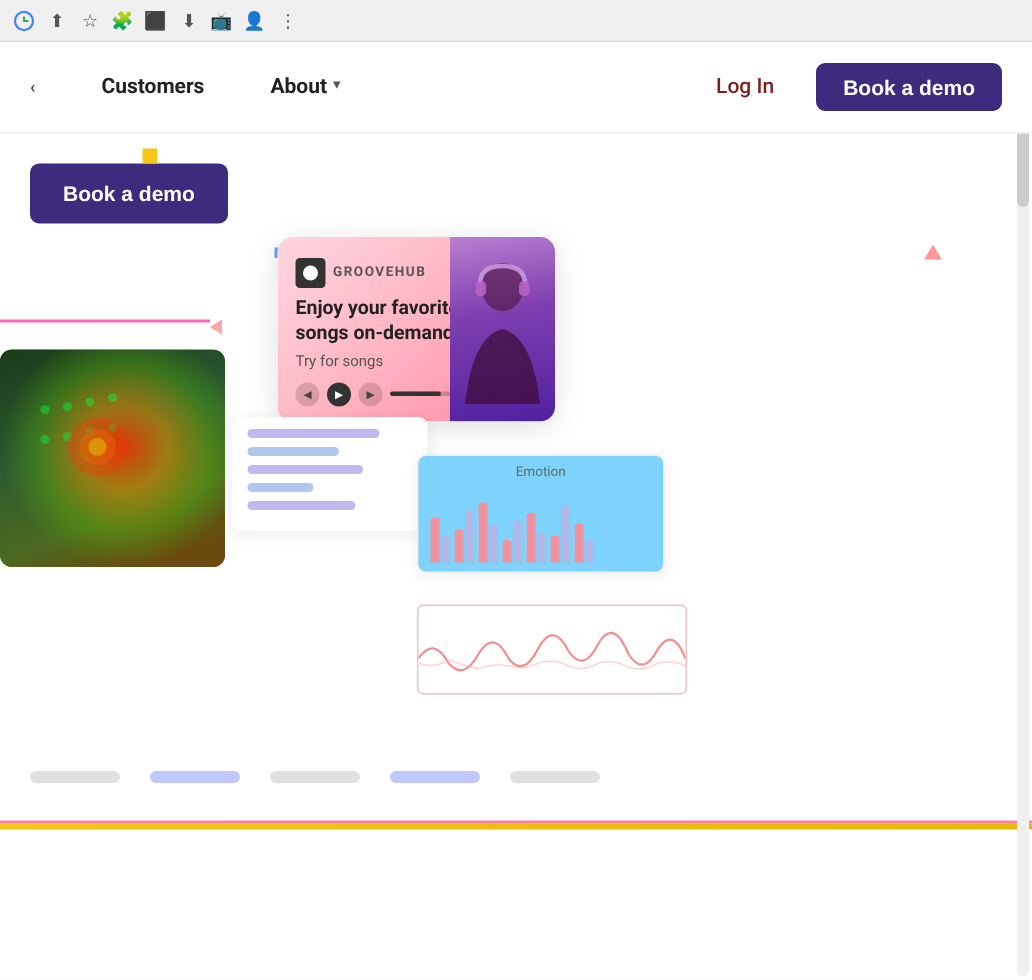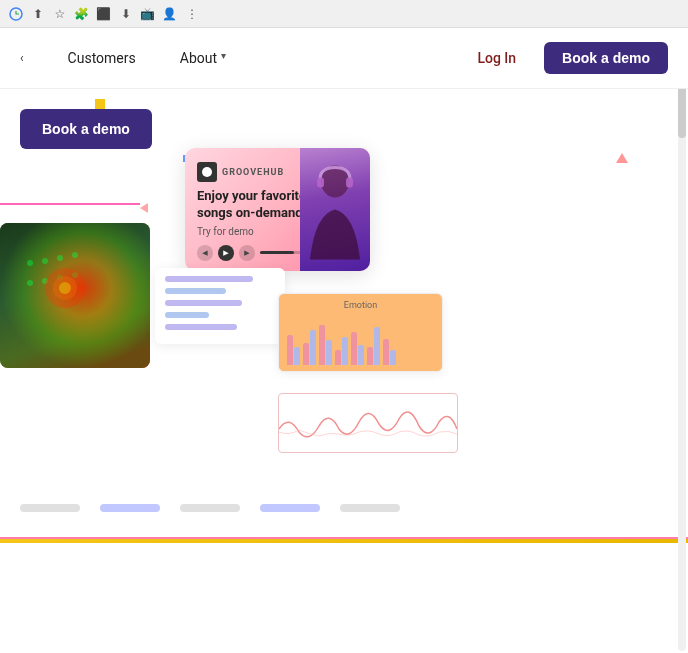--- a/index.html
+++ b/index.html
@@ -63,21 +63,21 @@
 
     .nav-logo-chevron {
       color: #333;
       font-size: 12px;
       cursor: pointer;
     }
 
     .nav-link {
       color: #222;
       font-size: 14px;
-      font-weight: 400;
+      font-weight: 700;
       cursor: pointer;
       text-decoration: none;
       padding-left: 28px;
     }
 
     .nav-about {
       display: flex;
       align-items: flex-start;
       gap: 4px;
       cursor: pointer;
@@ -142,21 +142,21 @@
       border-radius: 6px;
       padding: 12px 22px;
       font-size: 14px;
       font-weight: 600;
       cursor: pointer;
     }
 
     
     .content-area {
       position: relative;
-      margin-top: 14px;
+      margin-top: 24px;
       height: 380px;
     }
 
     
     .deco-line-left {
       position: absolute;
       left: 0;
       top: 40px;
       width: 140px;
       height: 2px;
@@ -382,21 +382,21 @@
       border-radius: 3px;
       margin-bottom: 6px;
     }
 
     
     .emotion-chart {
       position: absolute;
       left: 278px;
       top: 130px;
       width: 165px;
-      background: #fdba74;
+      background: #7dd3fc;
       border: 1px solid #eee;
       border-radius: 6px;
       padding: 6px 8px;
       box-shadow: 0 2px 10px rgba(0,0,0,0.07);
     }
 
     .emotion-title {
       font-size: 9px;
       color: #666;
       margin-bottom: 5px;
@@ -575,21 +575,21 @@
 
     <div class="music-card">
       <div class="music-card-top">
         <div class="groovehub-logo">
           <div class="groovehub-icon">
             <div class="groovehub-icon-inner"></div>
           </div>
           <span class="groovehub-name">GROOVEHUB</span>
         </div>
         <div class="music-card-title">Enjoy your favorite<br>songs on-demand.</div>
-        <div class="music-card-try">Try for demo</div>
+        <div class="music-card-try">Try for songs</div>
         <div class="music-card-controls">
           <div class="ctrl-btn">◀</div>
           <div class="ctrl-btn play">▶</div>
           <div class="ctrl-btn">▶</div>
           <div class="progress-bar">
             <div class="progress-fill"></div>
           </div>
         </div>
 
         <div class="music-person">

